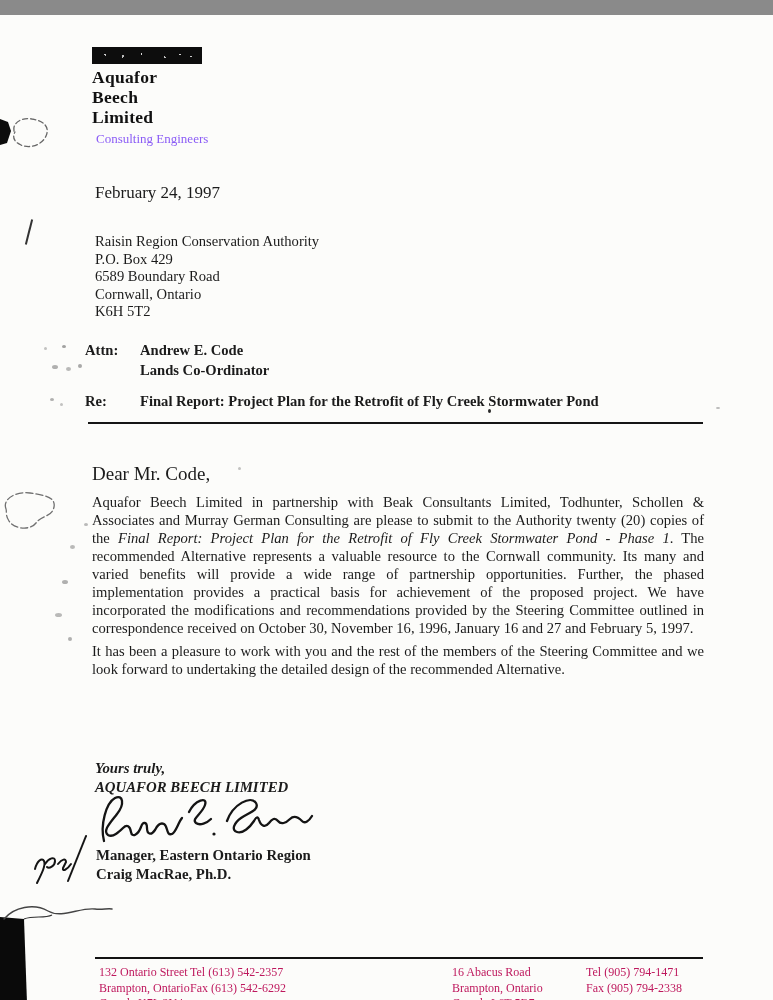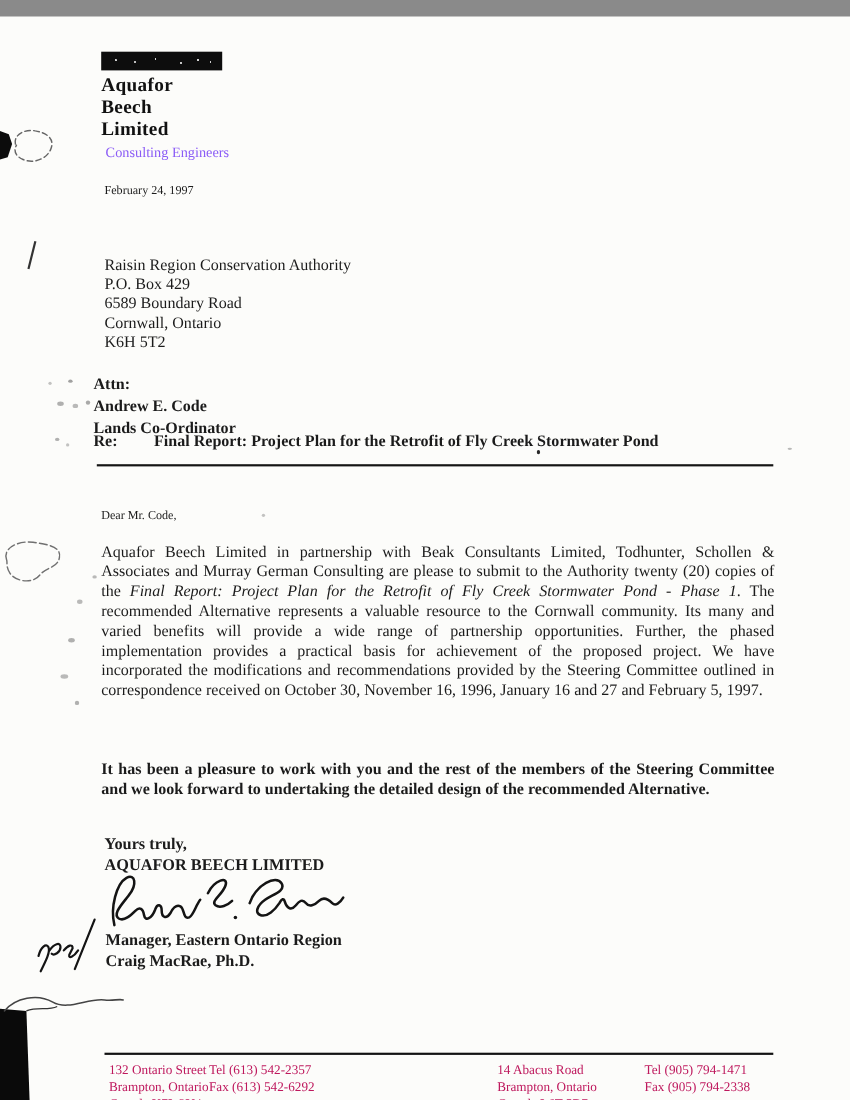--- a/index.html
+++ b/index.html
@@ -15,32 +15,32 @@
       radial-gradient(circle 1.5px at 12% 45%, #cfcfcf 60%, transparent 61%),
       radial-gradient(circle 2px at 28% 55%, #bdbdbd 60%, transparent 61%),
       radial-gradient(circle 1.2px at 45% 40%, #d8d8d8 60%, transparent 61%),
       radial-gradient(circle 1.8px at 66% 60%, #c4c4c4 60%, transparent 61%),
       radial-gradient(circle 1.3px at 80% 45%, #d2d2d2 60%, transparent 61%),
       radial-gradient(circle 1px at 90% 55%, #cccccc 60%, transparent 61%);
   }
   .company{position:absolute;left:92px;top:52px;font-size:17.5px;font-weight:bold;line-height:20px;letter-spacing:.3px;color:#111;}
   .tagline{position:absolute;left:96px;top:116px;font-size:13px;color:#8b5cf6;}
   
-  .date{position:absolute;left:95px;top:152px;font-size:11px;}
+  .date{position:absolute;left:95px;top:168px;font-size:17px;}
   .recipient{position:absolute;left:95px;top:218px;font-size:14.6px;line-height:17.6px;font-family:Liberation Serif, serif;}
-  .attn{position:absolute;left:85px;top:325px;font-size:14.6px;font-weight:bold;line-height:20px;display:flex;flex-direction:column;}
+  .attn{position:absolute;left:85px;top:325px;font-size:14.6px;font-weight:bold;line-height:20px;display:flex;}
   .attn .label{width:55px;}
   .re{position:absolute;left:85px;top:378px;font-size:14.6px;font-weight:bold;display:flex;}
   .re .label{width:55px;}
   .re-rule{position:absolute;left:88px;top:407px;width:615px;height:2.4px;background:#151515;}
-  .salutation{position:absolute;left:92px;top:448px;font-size:11px;}
+  .salutation{position:absolute;left:92px;top:448px;font-size:19px;}
   .para{position:absolute;left:92px;width:612px;margin:0;font-size:14.6px;line-height:18px;text-align:justify;text-align-last:left;}
   .p1{top:478px;}
-  .p2{top:676px;font-weight:bold;}
-  .closing{position:absolute;left:95px;top:744px;font-size:14.8px;font-weight:bold;line-height:18.5px;}
+  .p2{top:627px;}
+  .closing{position:absolute;left:95px;top:744px;font-size:14.8px;font-weight:bold;line-height:18.5px;font-style:italic;}
   .signer{position:absolute;left:96px;top:831px;font-size:14.8px;font-weight:bold;line-height:18.5px;}
   .sig-svg{position:absolute;left:90px;top:776px;}
   .per-svg{position:absolute;left:28px;top:816px;}
   
   .footer-rule{position:absolute;left:95px;top:942px;width:608px;height:2.4px;background:#121212;}
   .foot{position:absolute;top:950px;font-size:12px;line-height:15.5px;color:#be185d;}
   .foot.c1{left:99px;}
   .foot.c2{left:190px;}
   .foot.c3{left:452px;}
   .foot.c4{left:586px;}
@@ -155,21 +155,21 @@
   <div class="foot c1">
     <div>132 Ontario Street</div>
     <div>Brampton, Ontario</div>
     <div>Canada  K7L 2Y4</div>
   </div>
   <div class="foot c2">
     <div>Tel  (613) 542-2357</div>
     <div>Fax (613) 542-6292</div>
   </div>
   <div class="foot c3">
-    <div>14 Abacus Road</div>
+    <div>16 Abacus Road</div>
     <div>Brampton, Ontario</div>
     <div>Canada  L6T 5B7</div>
   </div>
   <div class="foot c4">
     <div>Tel  (905) 794-1471</div>
     <div>Fax (905) 794-2338</div>
   </div>
 
   <div class="speck s1"></div>
   <div class="speck s2"></div>

